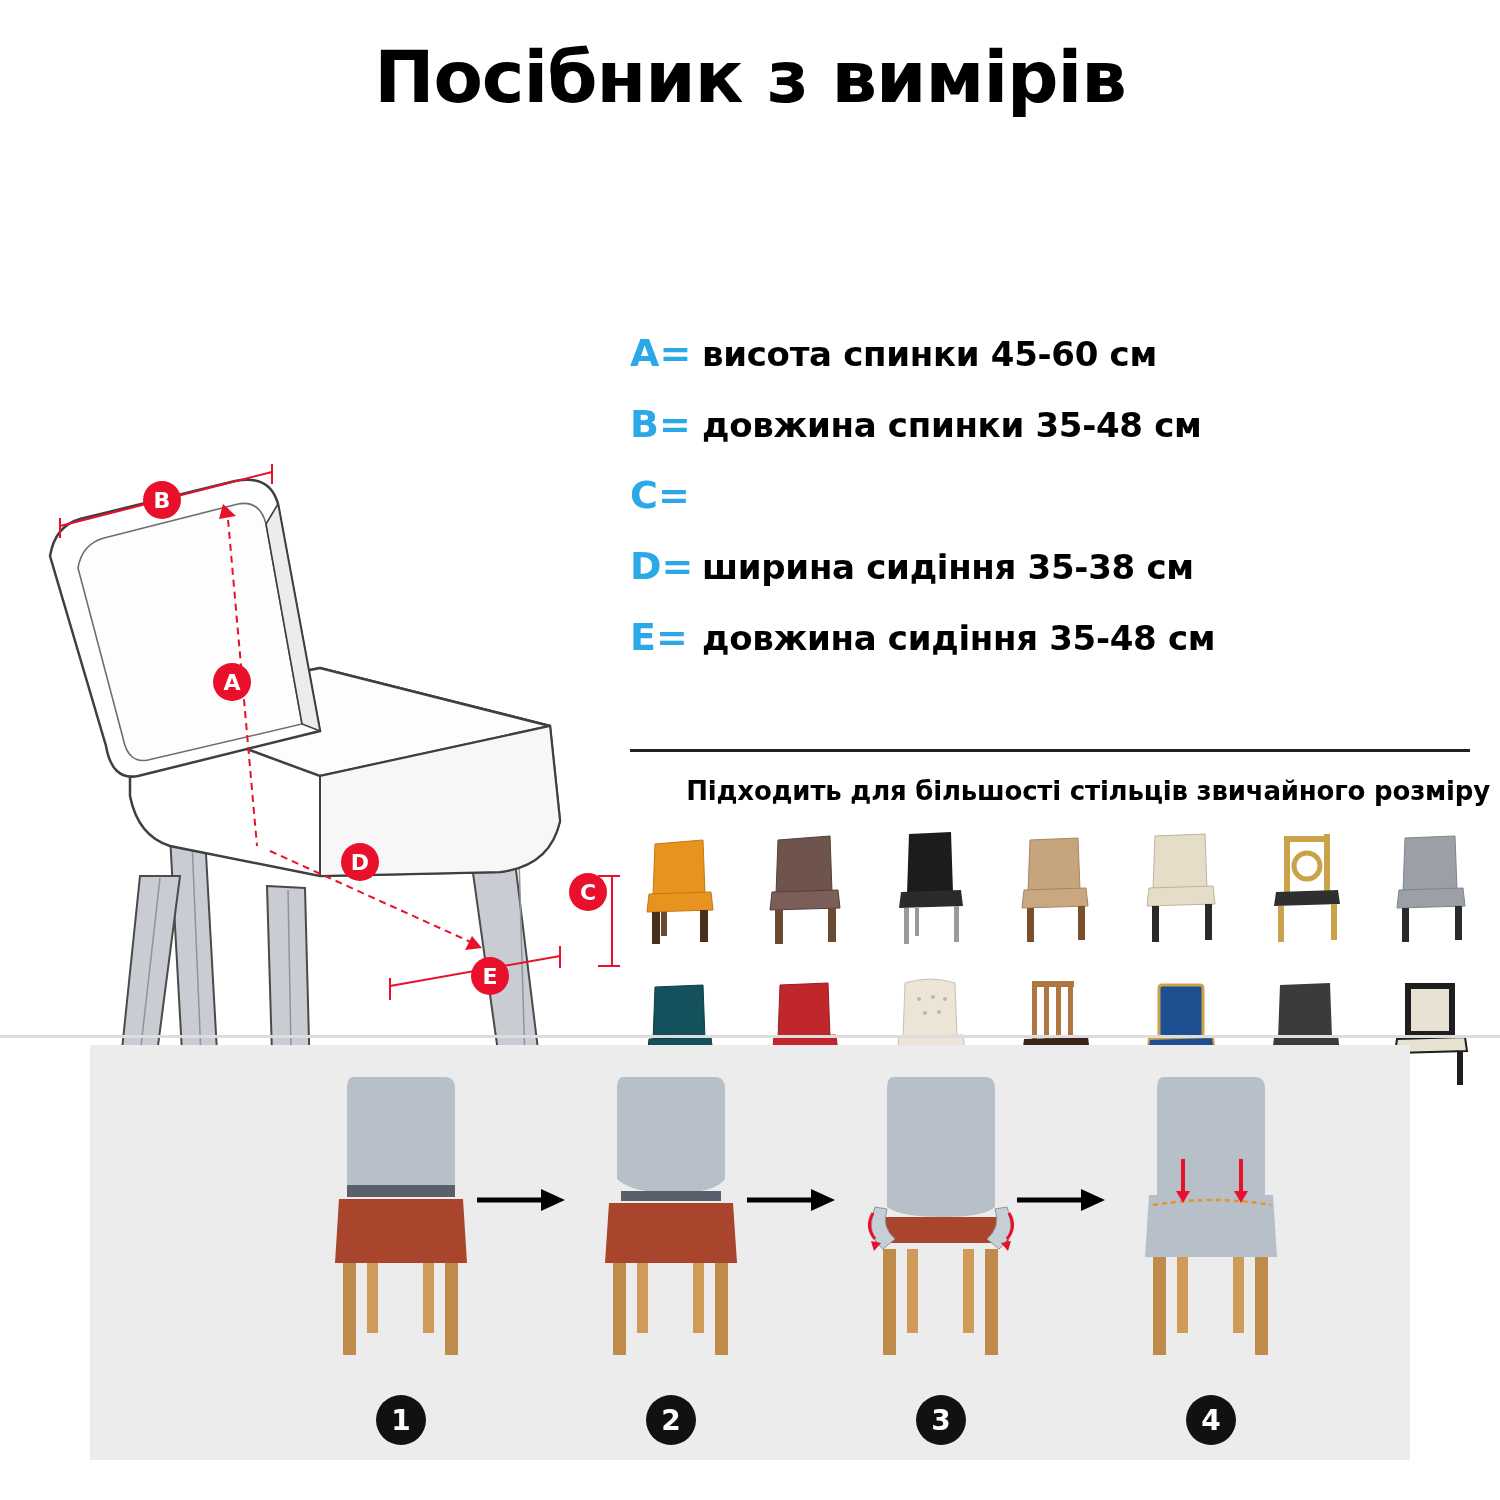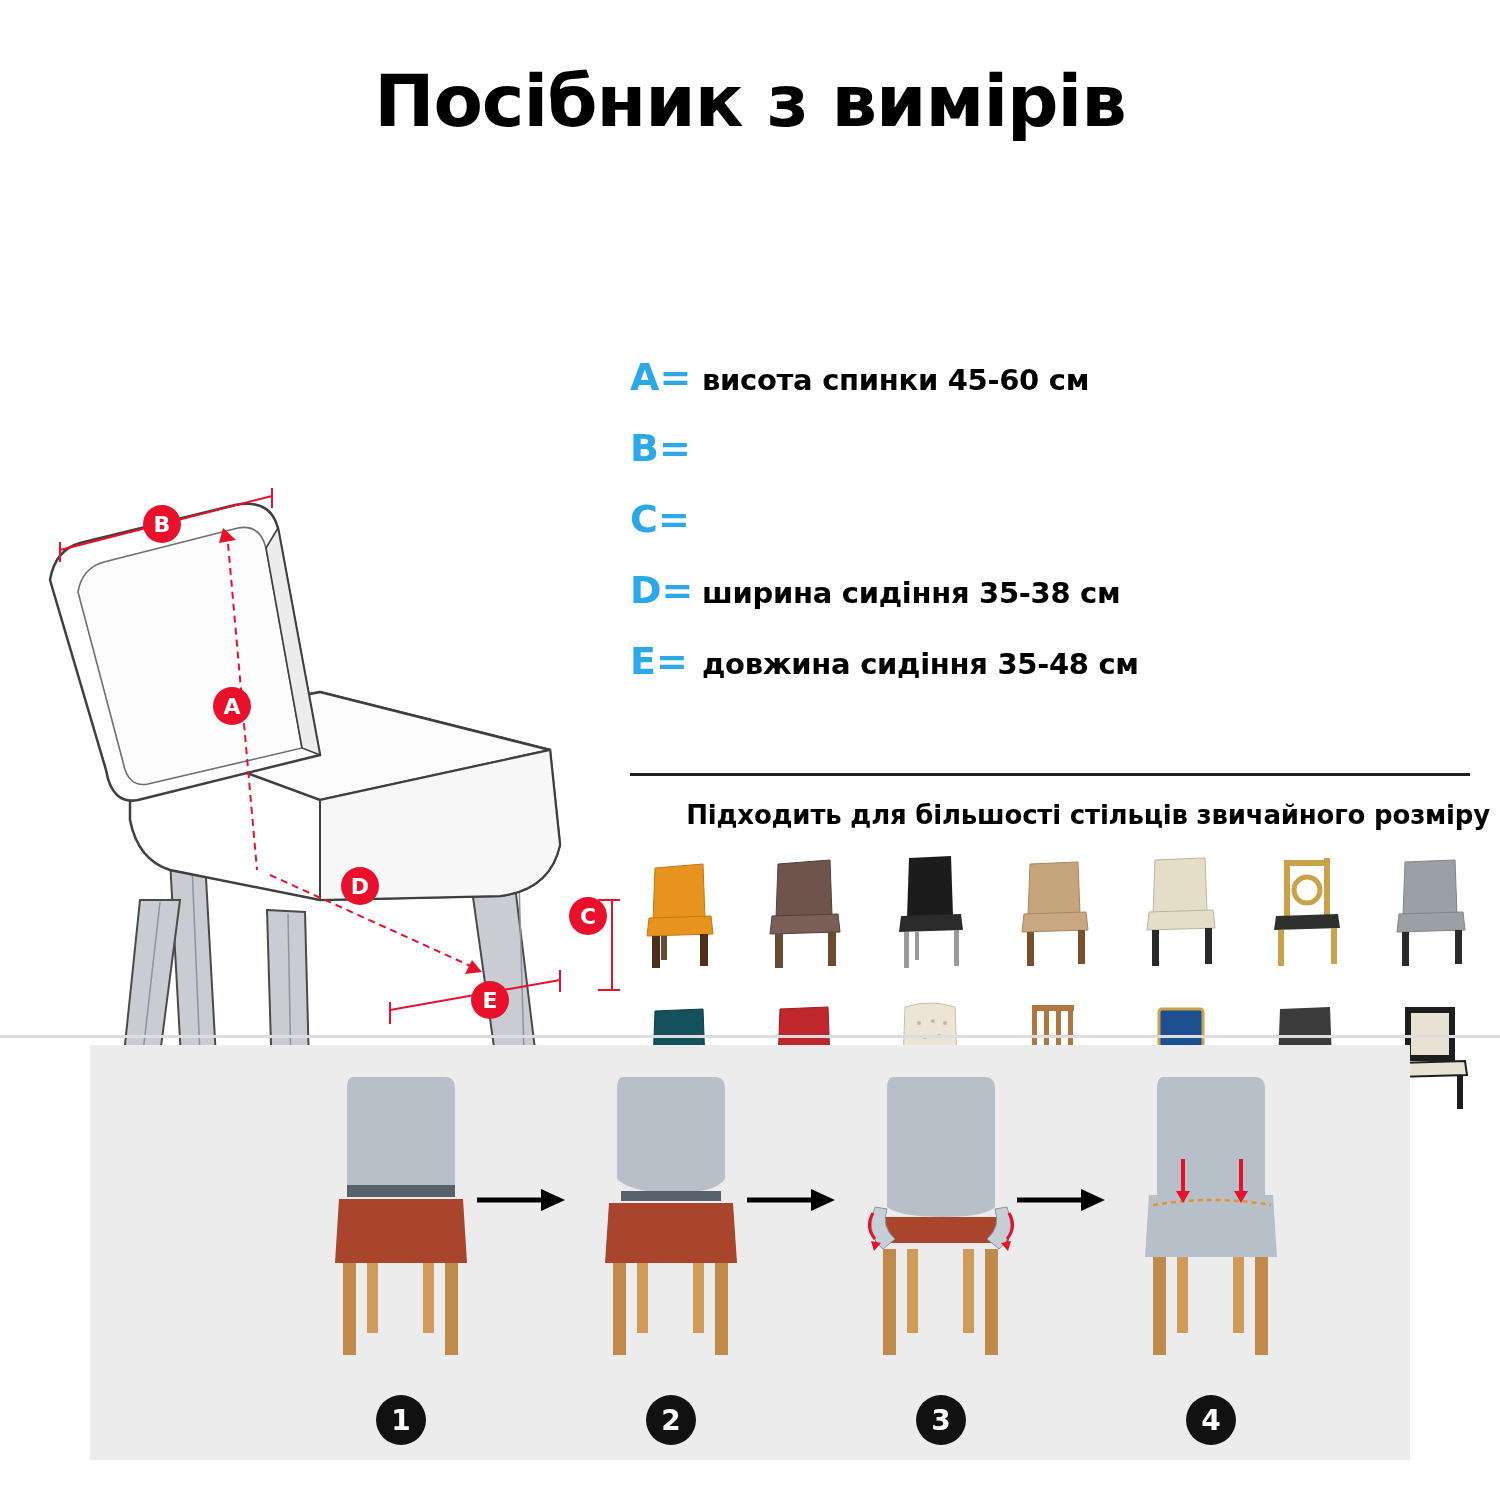--- a/index.html
+++ b/index.html
@@ -14,21 +14,21 @@
   }
 
   
   .title {
     width: 100%;
     text-align: center;
     font-size: 72px;
     font-weight: bold;
     color: #000000;
     letter-spacing: -1px;
-    padding-top: 64px;
+    padding-top: 40px;
     line-height: 1.05;
   }
 
   
   .top-area {
     position: relative;
     width: 1500px;
     height: 840px;
   }
 
@@ -54,21 +54,21 @@
   }
   .legend-key {
     width: 72px;
     flex: 0 0 72px;
     font-size: 38px;
     font-weight: bold;
     color: #2aa8e8;
     font-family: "DejaVu Sans", sans-serif;
   }
   .legend-text {
-    font-size: 29px;
+    font-size: 34px;
     font-weight: bold;
     color: #000;
     letter-spacing: -0.3px;
     white-space: nowrap;
   }
 
   
   .divider {
     position: absolute;
     left: 630px;
@@ -234,20 +234,21 @@
     </svg>
   </div>
 
   <div class="legend">
     <div class="legend-row">
       <div class="legend-key">A=</div>
       <div class="legend-text">висота спинки 45-60 см</div>
     </div>
     <div class="legend-row">
       <div class="legend-key">B=</div>
+      <div class="legend-text">довжина спинки 35-48 см</div>
     </div>
     <div class="legend-row">
       <div class="legend-key">C=</div>
     </div>
     <div class="legend-row">
       <div class="legend-key">D=</div>
       <div class="legend-text"> ширина сидіння 35-38 см</div>
     </div>
     <div class="legend-row">
       <div class="legend-key">E=</div>

